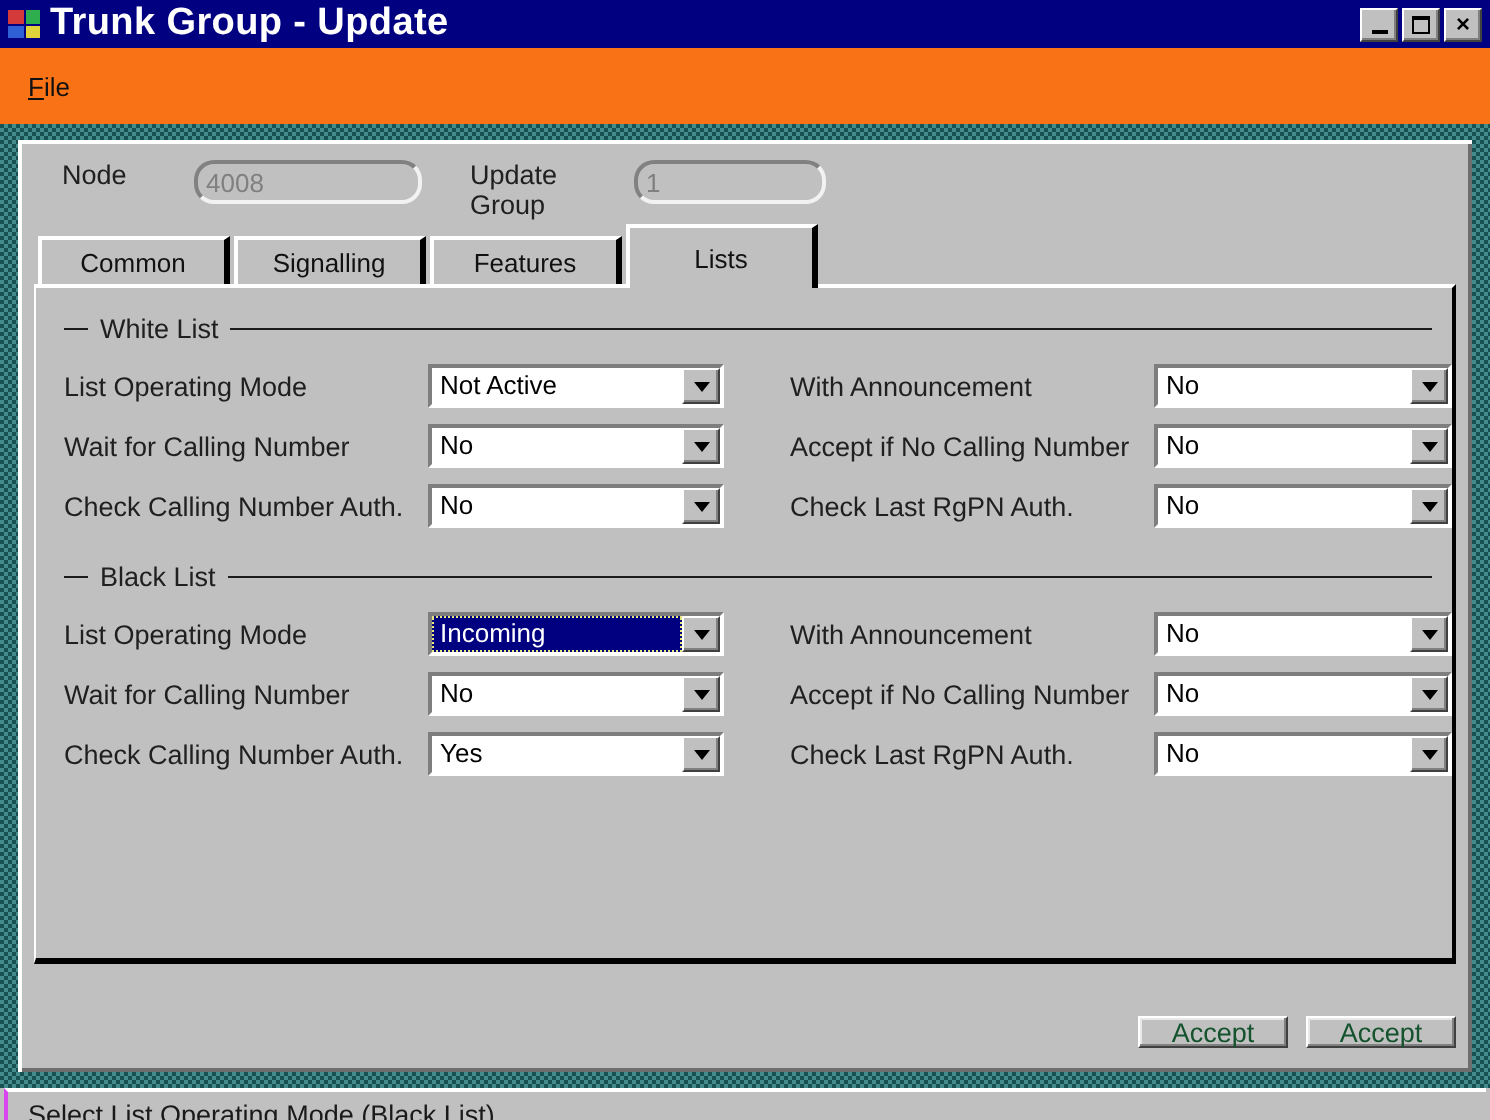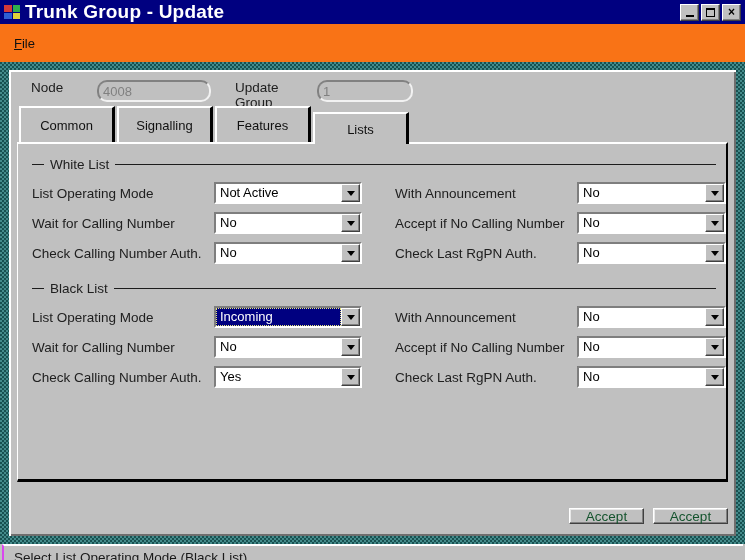--- a/index.html
+++ b/index.html
@@ -62,21 +62,21 @@
     border-top:2px solid #818181; border-left:2px solid #818181;
     border-bottom:2px solid #f2f2f2; border-right:2px solid #f2f2f2;
     padding:2px 4px; line-height:15px;border-radius:10px;
   }
   .inp-node { width:114px; }
   .inp-tg { width:96px; }
 
   
   .tabs { display:flex; align-items:flex-end; height:30px; margin-top:4px; padding-left:2px; position:relative; z-index:2; }
   .tab {
-    width:96px; height:36px; margin-right:2px;
+    width:96px; height:24px; margin-right:2px;
     display:flex; align-items:center; justify-content:center;
     font-size:13px; color:#111; background:#c0c0c0;
     border-top:2px solid #ffffff; border-left:2px solid #ffffff; border-right:3px solid #000000;
     cursor:default;
   }
   .tab.active { height:32px; margin-bottom:-2px; position:relative; z-index:3; }
 
   
   .tabpage {
     height:340px; background:#c0c0c0; position:relative; z-index:1;

